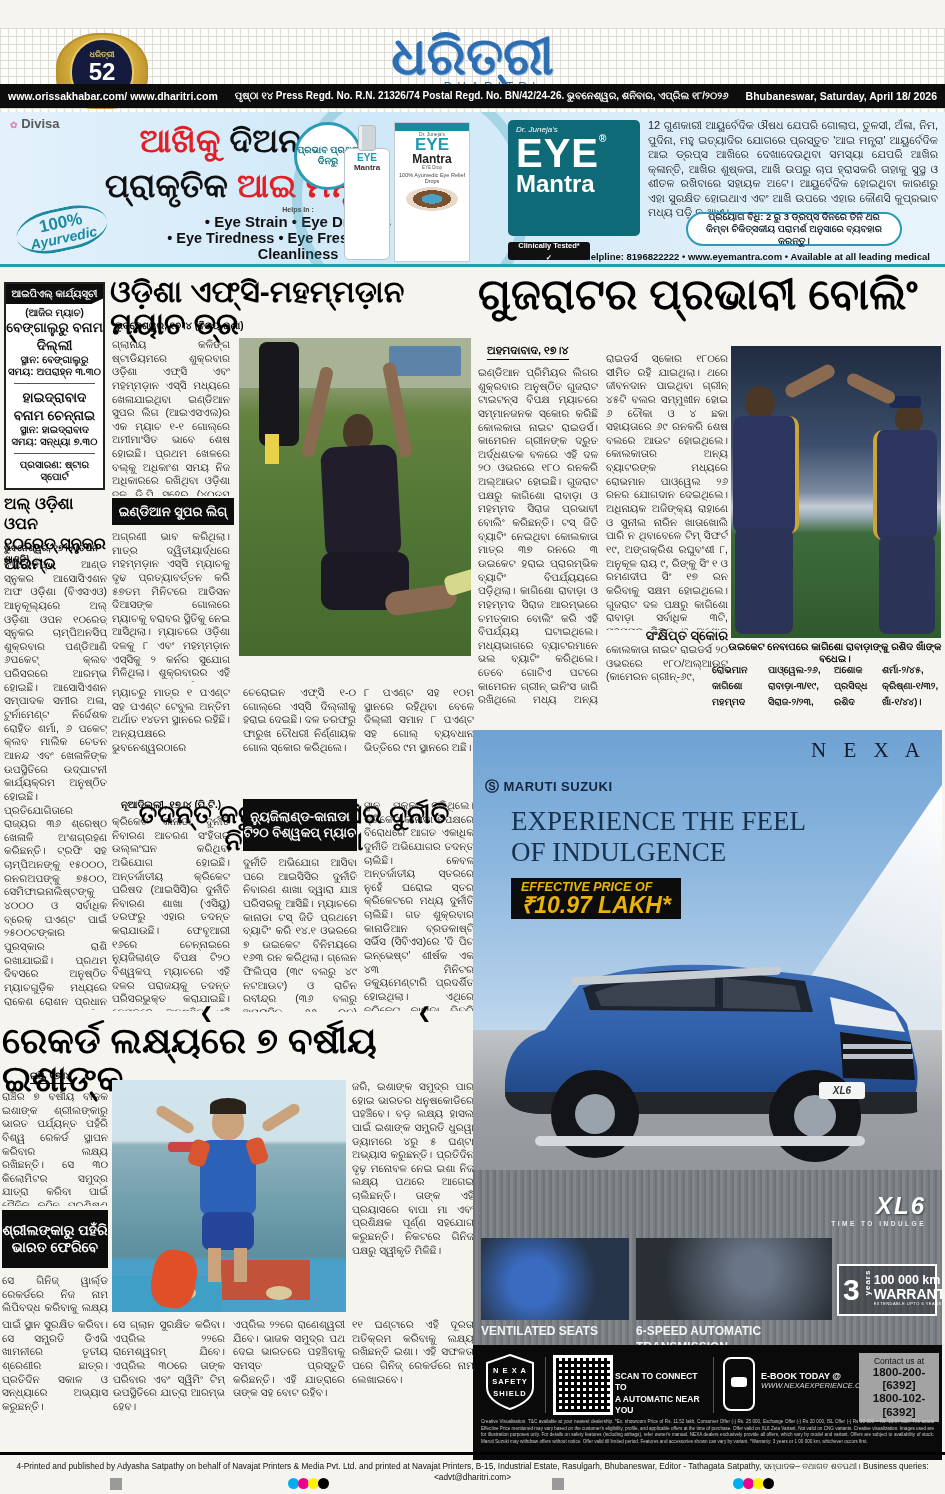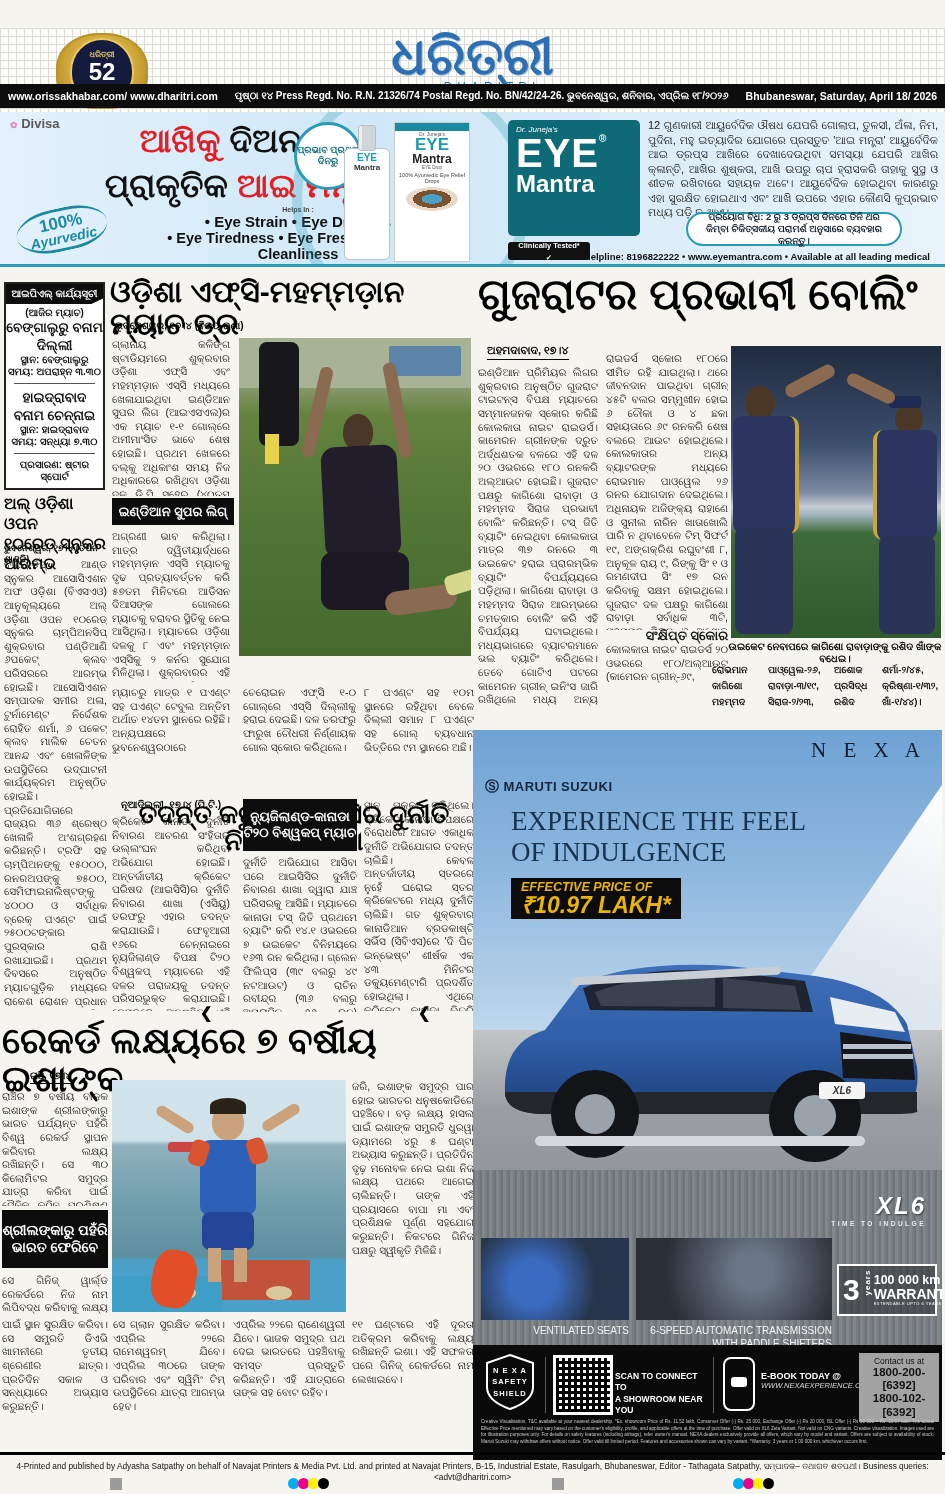--- a/index.html
+++ b/index.html
@@ -85,21 +85,21 @@
   .pricebox .l{font-size:12.5px;font-weight:bold;}
   .pricebox .p{font-size:23px;font-weight:bold;line-height:1;}
   .building{clip-path:polygon(100% 0,0 100%,100% 100%);background:linear-gradient(200deg,#ffffff,#dfe7ee 70%);}
   .floor{background:linear-gradient(180deg,#c2c5c7 0%,#9b9fa3 25%,#7b8084 100%);}
   .texband{background:repeating-linear-gradient(90deg,#6f7478 0 2px,#82878b 2px 5px,#787d81 5px 7px);}
   .xl6logo{text-align:right;color:#fff;font-style:italic;}
   .xl6logo .x{font-size:24px;font-weight:bold;letter-spacing:2px;text-shadow:1px 1px 2px #3c4043;}
   .xl6logo .t{font-size:6.5px;letter-spacing:2.5px;color:#ececec;font-style:normal;font-weight:bold;}
   .featimg1{background:radial-gradient(circle at 35% 55%,#3a6bc0 0 22%,#27354a 60%),linear-gradient(180deg,#5b79a8,#1d2430);}
   .featimg2{background:radial-gradient(circle at 60% 40%,#6a7687 0 15%,#2a2f36 70%),linear-gradient(180deg,#3a4049,#14171c);}
-  .featcap{font-size:10px;font-weight:normal;color:#f4f4f4;line-height:1.3;text-align:right;}
+  .featcap{font-size:12px;font-weight:bold;color:#f4f4f4;line-height:1.3;}
   .warr{border:2px solid #fff;color:#fff;display:flex;align-items:center;padding:2px 4px;box-sizing:border-box;gap:2px;background:rgba(40,44,48,.55);}
   .warr .n{font-size:30px;font-weight:bold;line-height:1;}
   .warr .yr{font-size:8px;font-weight:bold;transform:rotate(-90deg);width:10px;letter-spacing:1px;}
   .warr .km{font-size:12.5px;font-weight:bold;line-height:1.1;}
   .warr .w{font-size:14px;font-weight:bold;line-height:1;}
   .warr .sub{font-size:4px;letter-spacing:.5px;}
   .blackstrip{background:#0a0a0b;color:#fff;}
   .shieldtxt{font-size:7.5px;font-weight:bold;letter-spacing:1px;text-align:center;line-height:1.5;}
   .qr{background:#fff;padding:3px;}
   .qr .px{width:100%;height:100%;background-image:repeating-linear-gradient(0deg,#000 0 3px,transparent 3px 6px),repeating-linear-gradient(90deg,#000 0 3px,#fff 3px 6px);}
@@ -383,21 +383,21 @@
         <div>N E X A</div>
           <div>SAFETY</div>
           <div>SHIELD</div>
       </div>
       <div class="abs sep" style="left:72px;top:12px;height:56px;"></div>
       <div class="abs qr" style="left:80px;top:10px;width:54px;height:54px;">
           <div class="px"></div>
         </div>
       <div class="abs scantxt" style="left:142px;top:26px;width:96px;">
         <div>SCAN TO CONNECT TO</div>
-          <div>A SHOWROOM NEAR YOU</div>
+          <div>A AUTOMATIC NEAR YOU</div>
       </div>
       <div class="abs sep" style="left:240px;top:12px;height:56px;"></div>
       <div class="abs" style="left:250px;top:12px;width:28px;height:50px;border:2px solid #fff;border-radius:8px;">
         <div style="width:16px;height:10px;background:#fff;border-radius:3px;margin:18px auto 0;"></div>
       </div>
       <div class="abs" style="left:288px;top:26px;width:102px;">
         <div class="ebk1">E-BOOK TODAY @</div>
         <div class="ebk2">WWW.NEXAEXPERIENCE.COM</div>
       </div>
       <div class="abs contactbox" style="left:386px;top:8px;width:76px;">

